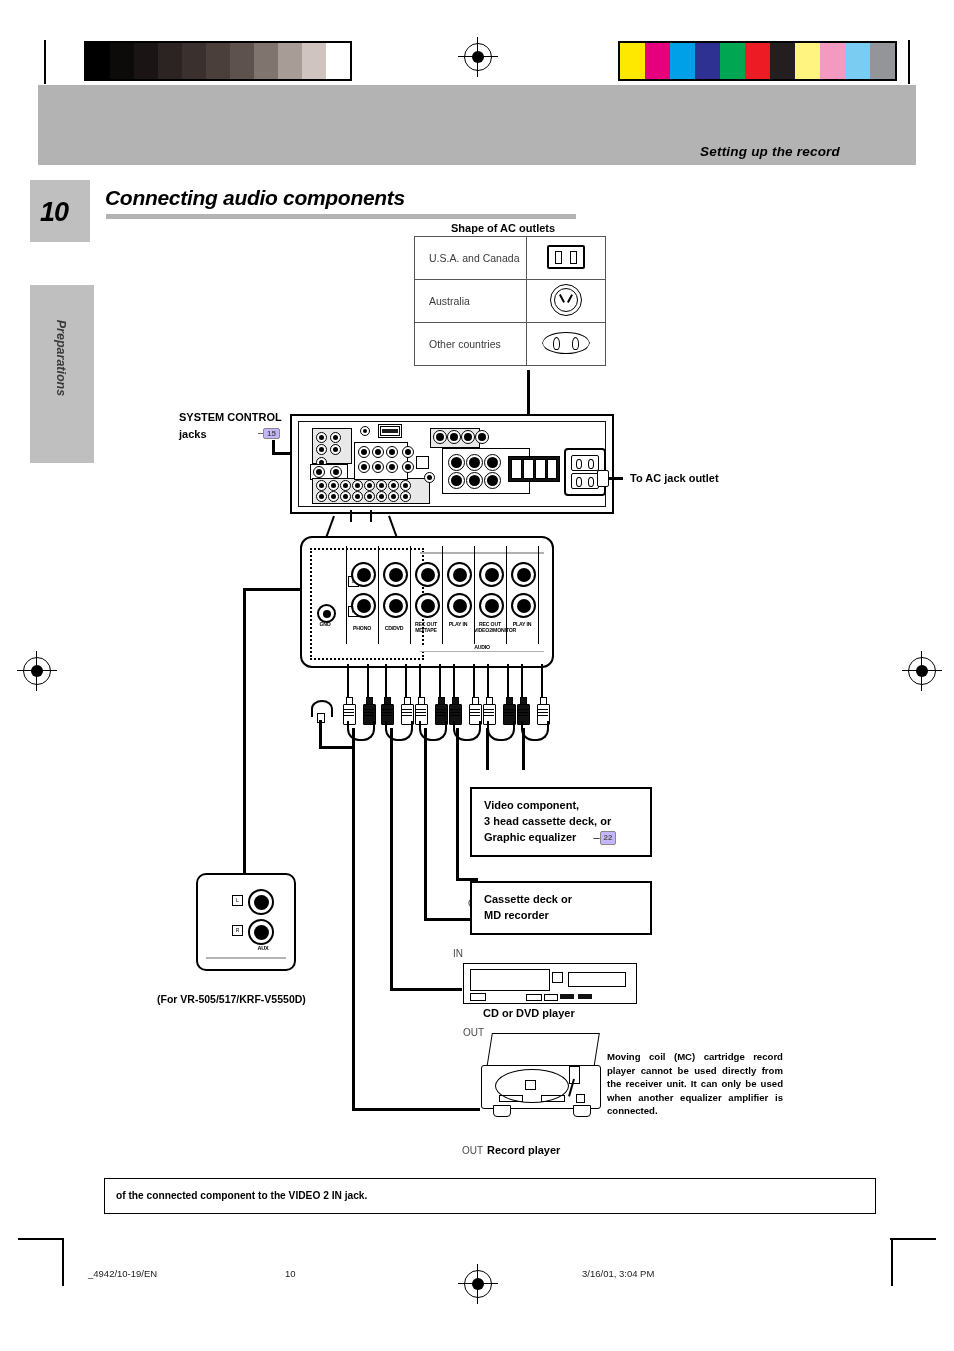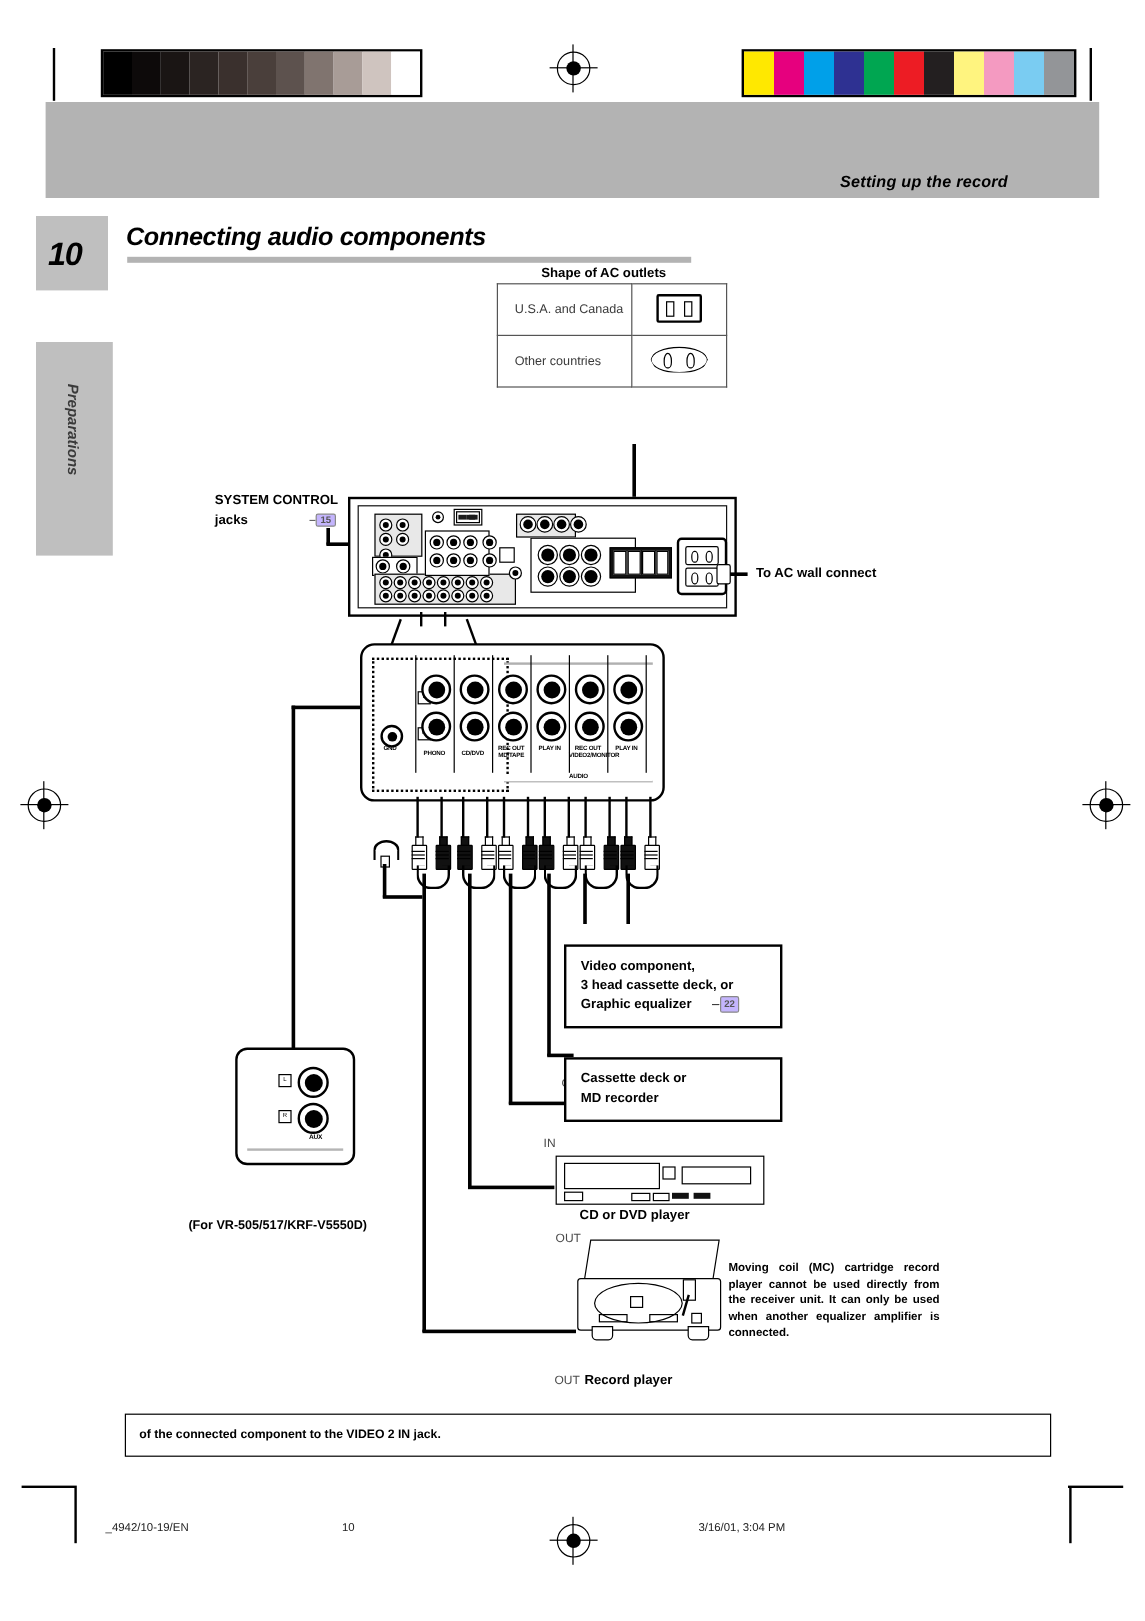--- a/index.html
+++ b/index.html
@@ -203,20 +203,26 @@
 <div class="ac-cap">Shape of AC outlets</div>
 <table class="actable">
     <tbody>
   <tr>
     <td>U.S.A. and Canada</td>
     <td class="shape">
       <span class="plug-us"><i></i><i></i></span>
     </td>
   </tr>
   <tr>
+    <td>Australia</td>
+    <td class="shape">
+      <span class="plug-au"><em></em><b></b><b></b></span>
+    </td>
+  </tr>
+  <tr>
     <td>Other countries</td>
     <td class="shape">
       <span class="plug-eu"><em></em><i></i><i></i></span>
     </td>
   </tr>
 </tbody>
   </table>
 
 <div class="ln lnv-t" style="left:527px;top:370px;height:88px;"></div>
 <div class="ln lnh-t" style="left:527px;top:456px;width:40px;"></div>
@@ -395,21 +401,21 @@
       </div>
     <div class="acsock" style="left:5px;top:23px;">
         <i></i>
         <i></i>
       </div>
   </div>
 </div>
 
 <div class="ln lnh-t" style="left:605px;top:477px;width:18px;"></div>
 <div class="jackblk" style="left:597px;top:470px;width:10px;height:15px;border-radius:2px;"></div>
-<div class="lbl" style="left:630px;top:472px;">To AC wall connect</div>
+<div class="lbl" style="left:630px;top:472px;">To AC jack outlet</div>
 
 <div class="ln lnv" style="left:350px;top:510px;height:12px;"></div>
 <div class="ln lnv" style="left:370px;top:510px;height:12px;"></div>
 <div class="ln" style="left:333px;top:516px;width:1.6px;height:24px;transform:rotate(20deg);transform-origin:top;"></div>
 <div class="ln" style="left:388px;top:516px;width:1.6px;height:24px;transform:rotate(-20deg);transform-origin:top;"></div>
 
 <div class="detail">
   <div class="dashbox"></div>
   <div class="audiorule" style="top:14px;"></div>
   <div class="audiorule" style="top:112px;"></div>
@@ -649,21 +655,21 @@
       <b></b>
     </div>
   <div class="bigjack" style="left:50px;top:44px;width:22px;height:22px;">
       <b></b>
     </div>
   <div class="lrtag" style="left:34px;top:20px;">L</div>
   <div class="lrtag" style="left:34px;top:50px;">R</div>
   <div class="jlabel" style="left:52px;top:70px;width:26px;font-size:5.5px;">AUX</div>
   <div class="auxrule"></div>
 </div>
-<div class="capt" style="left:157px;top:1015px;font-size:10.5px;">(For VR-505/517/KRF-V5550D)</div>
+<div class="capt" style="left:157px;top:993px;font-size:10.5px;">(For VR-505/517/KRF-V5550D)</div>
 
 <div class="cdp">
   <div class="screen" style="left:6px;top:5px;width:78px;height:20px;"></div>
   <div class="screen" style="left:104px;top:8px;width:56px;height:13px;"></div>
   <div class="seg" style="left:88px;top:8px;width:9px;height:9px;background:#fff;border:1.2px solid #000;"></div>
   <div class="seg" style="left:6px;top:29px;width:14px;height:6px;background:#fff;border:1.2px solid #000;"></div>
   <div class="seg" style="left:62px;top:30px;width:14px;height:5px;background:#fff;border:1.1px solid #000;"></div>
   <div class="seg" style="left:80px;top:30px;width:12px;height:5px;background:#fff;border:1.1px solid #000;"></div>
   <div class="seg" style="left:96px;top:30px;width:14px;height:5px;"></div>
   <div class="seg" style="left:114px;top:30px;width:14px;height:5px;"></div>

